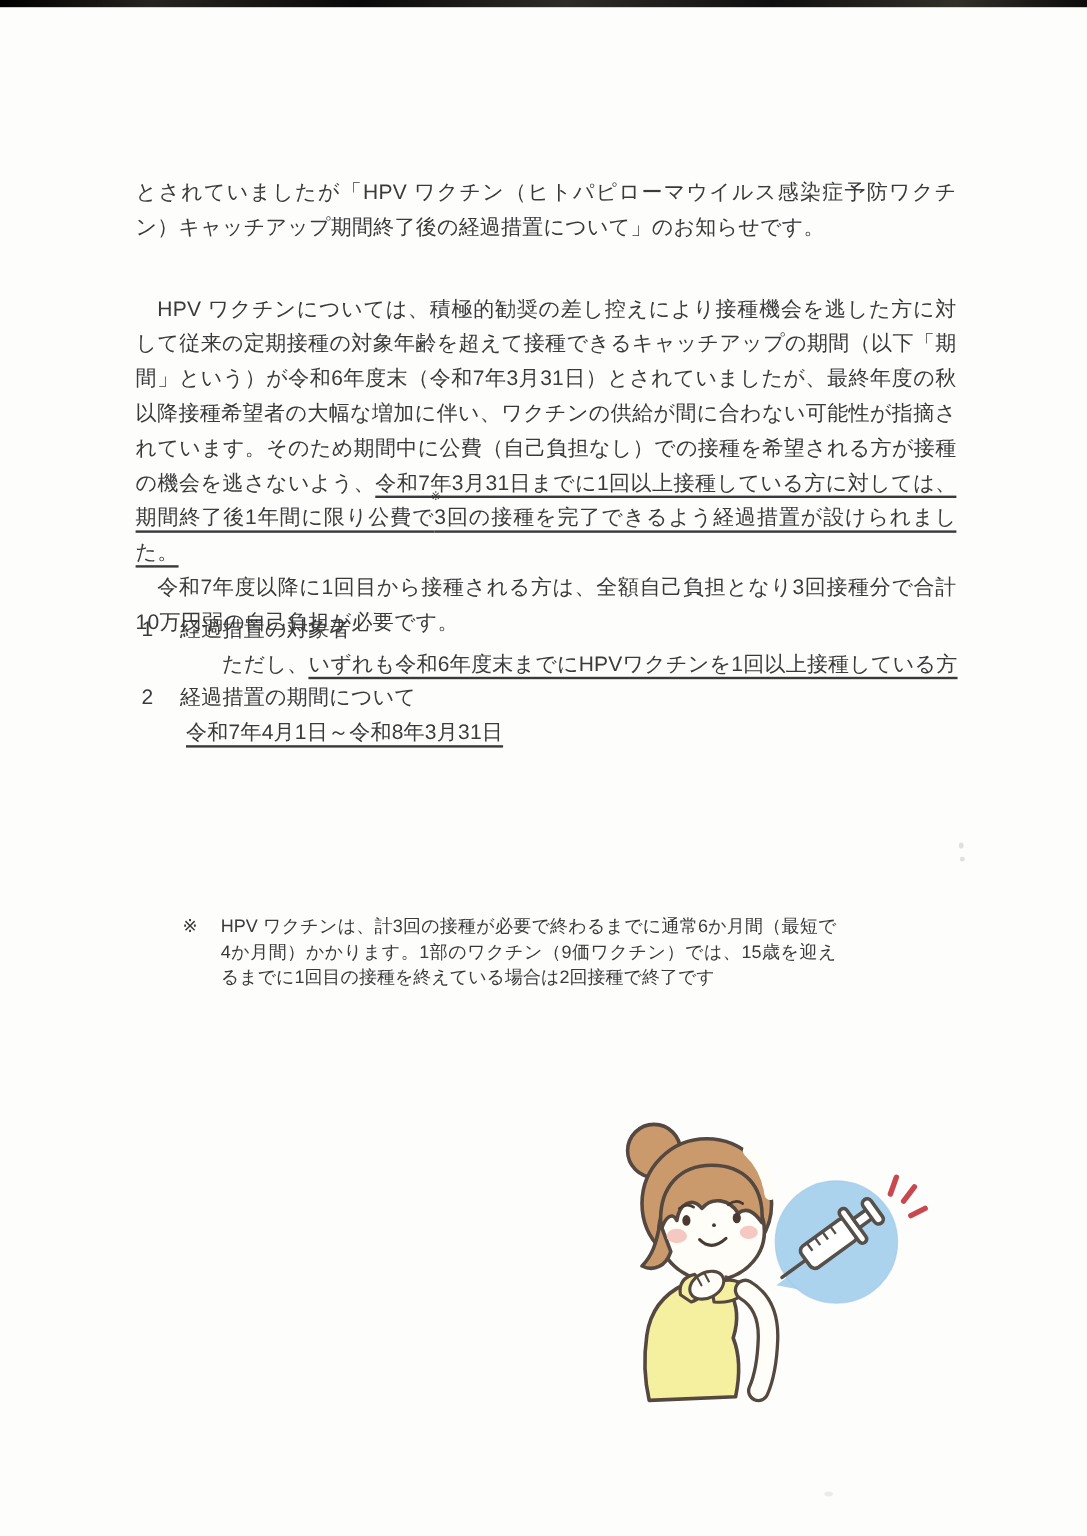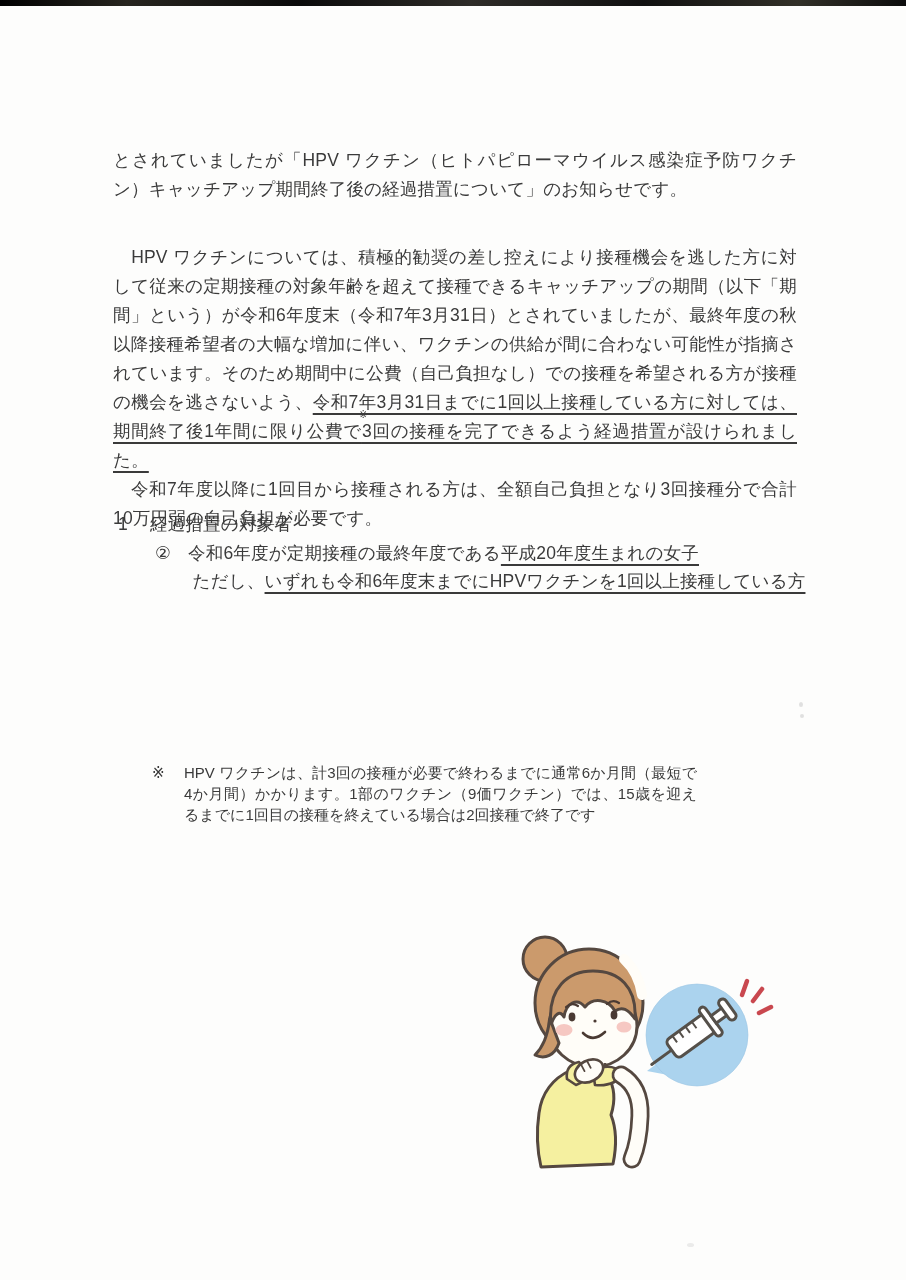--- a/index.html
+++ b/index.html
@@ -37,21 +37,21 @@
     top: -11px; left: -3px;
     font-size: 10px;
     line-height: 10px;
     text-decoration: none;
   }
   #sections { left: 113px; top: 510px; width: 700px; text-align: left; }
   .sec-row  { line-height: 28.6px; white-space: nowrap; }
   .sec-num  { display: inline-block; width: 37px; padding-left: 5px; }
   .li-row   { line-height: 28.6px; padding-left: 42px; white-space: nowrap; }
   .li-marker{ display: inline-block; width: 33px; }
-  .proviso-row { line-height: 28.6px; padding-left: 72px; white-space: nowrap; text-align: center; }
+  .proviso-row { line-height: 28.6px; padding-left: 72px; white-space: nowrap; }
   .period-row  { line-height: 28.6px; padding-left: 42px; white-space: nowrap; }
   #footnote {
     position: absolute; left: 152px; top: 762px; width: 545px;
     font-size: 15px; line-height: 21px;
     display: flex;
   }
   .fn-marker { flex: 0 0 18px; margin-right: 14px; }
   .fn-text   { flex: 1; text-align: justify; }
   #illustration { position: absolute; left: 481px; top: 929px; width: 333px; height: 248px; }
   #illustration svg { display: block; width: 100%; height: 100%; }
@@ -71,25 +71,28 @@
 
 <div id="bodytext" class="textblock">
   <p><span>　HPV ワクチンについては、積極的勧奨の差し控えにより接種機会を逃した方に対して従来の定期接種の対象年齢を超えて接種できるキャッチアップの期間（以下「期間」という）が令和6年度末（令和7年3月31日）とされていましたが、最終年度の秋以降接種希望者の大幅な増加に伴い、ワクチンの供給が間に合わない可能性が指摘されています。そのため期間中に公費（自己負担なし）での接種を希望される方が接種の機会を逃さないよう、</span><span class="u">令和7年3月31日までに1回以上接種している方に対しては、期間終了後1年間に限り公費で</span><span class="u ref-host"><span class="ref-mark">※</span><span>3回の接種を完了できるよう経過措置が設けられました。</span></span></p>
   <p><span>　令和7年度以降に1回目から接種される方は、全額自己負担となり3回接種分で合計10万円弱の自己負担が必要です。</span></p>
 </div>
 
 <div id="sections" class="textblock">
   <div class="sec-row">
     <span class="sec-num">1</span><span>経過措置の対象者</span>
   </div>
-  <div class="li-row">
-    <span class="li-marker">②</span><span>令和6年度が定期接種の最終年度である</span><span class="u">平成20年度生まれの女子</span>
-  </div>
   <div class="proviso-row">
     <span>ただし、</span><span class="u">いずれも令和6年度末までにHPVワクチンを1回以上接種している方</span>
+  </div>
+  <div class="sec-row">
+    <span class="sec-num">2</span><span>経過措置の期間について</span>
+  </div>
+  <div class="period-row">
+    <span class="u">令和7年4月1日～令和8年3月31日</span>
   </div>
 </div>
 
 <div id="footnote">
   <span class="fn-marker">※</span>
   <span class="fn-text">HPV ワクチンは、計3回の接種が必要で終わるまでに通常6か月間（最短で4か月間）かかります。1部のワクチン（9価ワクチン）では、15歳を迎えるまでに1回目の接種を終えている場合は2回接種で終了です</span>
 </div>
 
 <div id="illustration">
   <svg viewBox="0 0 333 248" xmlns="http://www.w3.org/2000/svg">

